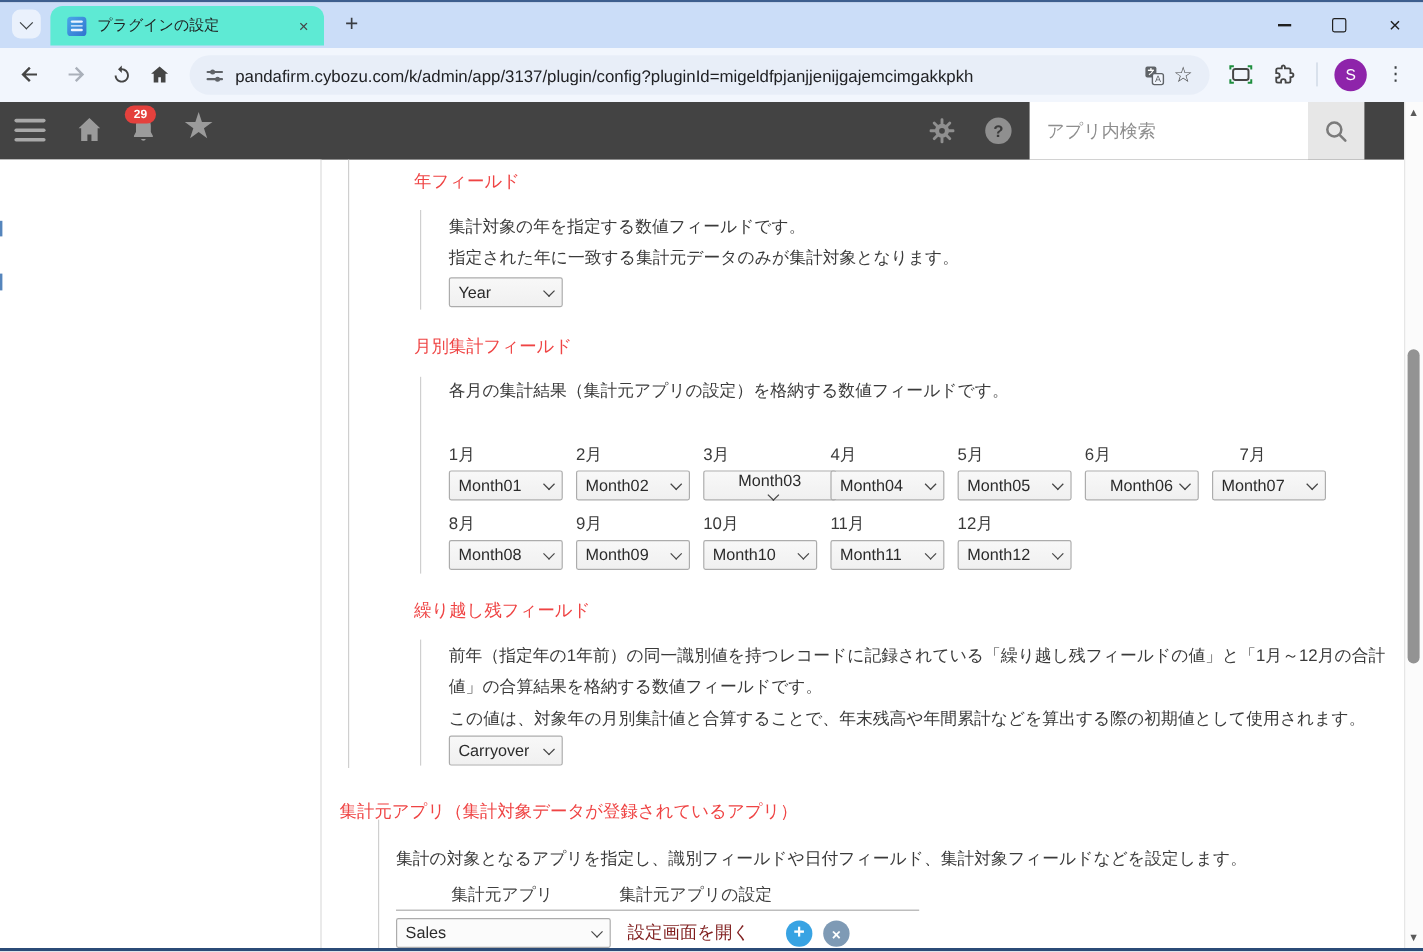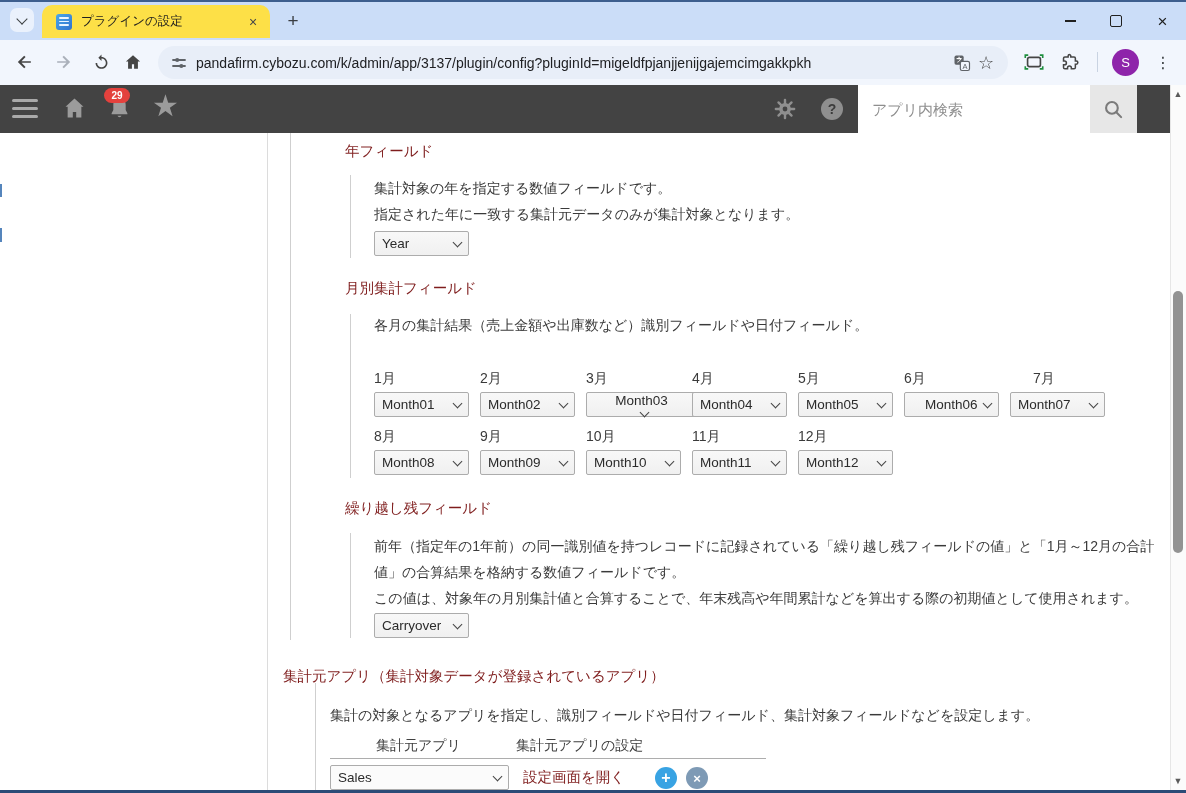--- a/index.html
+++ b/index.html
@@ -5,21 +5,21 @@
   html,body{margin:0;padding:0;}
   body{font-family:"Liberation Sans","DejaVu Sans",sans-serif;}
   #screen{position:relative;width:1186px;height:793px;background:#ffffff;overflow:hidden;}
   .abs{position:absolute;}
 
   
   .win-top-border{left:0;top:0;width:1186px;height:2px;background:#3d5e8e;}
   .titlebar{left:0;top:2px;width:1186px;height:38px;background:#cbddf8;}
   .tab-search-btn{left:10px;top:8px;width:24px;height:24px;border-radius:7px;background:rgba(255,255,255,.6);display:flex;align-items:center;justify-content:center;cursor:pointer;}
   .chev{width:7px;height:7px;border-right:1.7px solid #3c4043;border-bottom:1.7px solid #3c4043;transform:rotate(45deg);margin-top:-3px;}
-  .tab{left:42px;top:5px;width:228px;height:33px;background:#fde047;border-radius:10px 10px 0 0;display:flex;align-items:center;padding:0 8px 0 14px;box-sizing:border-box;}
+  .tab{left:42px;top:5px;width:228px;height:33px;background:#5eead4;border-radius:10px 10px 0 0;display:flex;align-items:center;padding:0 8px 0 14px;box-sizing:border-box;}
   .favicon{width:16px;height:16px;border-radius:3px;background:linear-gradient(135deg,#4aa8e8,#3172cf);position:relative;flex:none;}
   .favicon span{position:absolute;left:3px;width:10px;height:1.6px;background:#eaf4ff;border-radius:1px;}
   .tab-title{margin-left:9px;font-size:12.5px;color:#1f1f1f;white-space:nowrap;overflow:hidden;flex:1;}
   .tab-close{width:18px;height:18px;border-radius:50%;display:flex;align-items:center;justify-content:center;font-size:14px;color:#45474a;cursor:pointer;flex:none;}
   .new-tab-btn{left:281px;top:9px;width:24px;height:24px;display:flex;align-items:center;justify-content:center;font-size:19px;color:#3a3d42;cursor:pointer;}
   .win-btn{top:2px;width:46px;height:38px;display:flex;align-items:center;justify-content:center;cursor:pointer;}
   .glyph-min{width:11px;height:1.4px;background:#202020;}
   .glyph-max{width:10px;height:10px;border:1.4px solid #202020;border-radius:2px;}
   .glyph-close{font-size:17px;color:#202020;font-weight:300;line-height:1;}
 
@@ -44,21 +44,21 @@
   .kh-help{left:821px;top:98px;width:22px;height:22px;border-radius:50%;background:#8f8f8f;color:#3b3b3b;font-size:14px;font-weight:bold;display:flex;align-items:center;justify-content:center;cursor:pointer;}
   .kh-search{left:858px;top:85px;width:232px;height:48px;background:#fff;border:none;outline:none;padding:0 14px;font-size:15px;box-sizing:border-box;color:#333;}
   .kh-search::placeholder{color:#8e8e8e;}
   .kh-search-btn{left:1090px;top:85px;width:47px;height:48px;background:#e7e7e7;display:flex;align-items:center;justify-content:center;cursor:pointer;}
 
   
   .sidebar{left:0;top:133px;width:267px;height:660px;background:#fff;}
   .v-divider{background:#dcdcdc;width:1px;}
   .vline{background:#cfcfcf;width:1px;}
   .tick{background:#5585bc;}
-  .sec-label{font-size:14.5px;color:#7f1d1d;white-space:nowrap;}
+  .sec-label{font-size:14.5px;color:#ef4444;white-space:nowrap;}
   .desc{font-size:14px;color:#3a3a3a;white-space:nowrap;}
   .select{height:25px;border:1px solid #acacac;border-radius:2px;background:linear-gradient(#f8f8f8,#f0f0f0);display:flex;align-items:center;justify-content:space-between;padding:0 7px;box-sizing:border-box;cursor:pointer;}
   .select .sel-text{font-size:13.5px;color:#2b2b2b;white-space:nowrap;overflow:hidden;}
   .sel-chev{width:6px;height:6px;border-right:1.6px solid #444;border-bottom:1.6px solid #444;transform:rotate(45deg);margin-top:-3px;flex:none;margin-left:6px;}
   .mon-label{font-size:14px;color:#3a3a3a;}
   .tbl-head{font-size:14px;color:#404040;white-space:nowrap;}
   .tbl-rule{height:1px;background:#adadad;}
   .link-text{font-size:14.5px;color:#7f1d1d;white-space:nowrap;cursor:pointer;}
   .round-btn{width:22px;height:22px;border-radius:50%;color:#fff;display:flex;align-items:center;justify-content:center;cursor:pointer;}
   .btn-add{background:#38a3e3;font-size:16px;font-weight:bold;}
@@ -216,21 +216,21 @@
 
   <div class="abs sec-label" style="left:345px;top:142px;">年フィールド</div>
   <div class="abs desc" style="left:374px;top:180px;">集計対象の年を指定する数値フィールドです。</div>
   <div class="abs desc" style="left:374px;top:206px;">指定された年に一致する集計元データのみが集計対象となります。</div>
   <div class="abs select" style="left:374px;top:231px;width:95px;">
     <span class="sel-text">Year</span>
       <i class="sel-chev"></i>
   </div>
 
   <div class="abs sec-label" style="left:345px;top:279px;">月別集計フィールド</div>
-  <div class="abs desc" style="left:374px;top:317px;">各月の集計結果（売上金額や出庫数など）識別フィールドや日付フィールド。</div>
+  <div class="abs desc" style="left:374px;top:317px;">各月の集計結果（集計元アプリの設定）を格納する数値フィールドです。</div>
 
   <div class="abs mon-label" style="left:374px;top:370px;">1月</div>
   <div class="abs mon-label" style="left:480px;top:370px;">2月</div>
   <div class="abs mon-label" style="left:586px;top:370px;">3月</div>
   <div class="abs mon-label" style="left:692px;top:370px;">4月</div>
   <div class="abs mon-label" style="left:798px;top:370px;">5月</div>
   <div class="abs mon-label" style="left:904px;top:370px;">6月</div>
   <div class="abs mon-label" style="left:1010px;top:370px;margin-left:23px;">7月</div>
 
   <div class="abs select" style="left:374px;top:392px;width:95px;">

